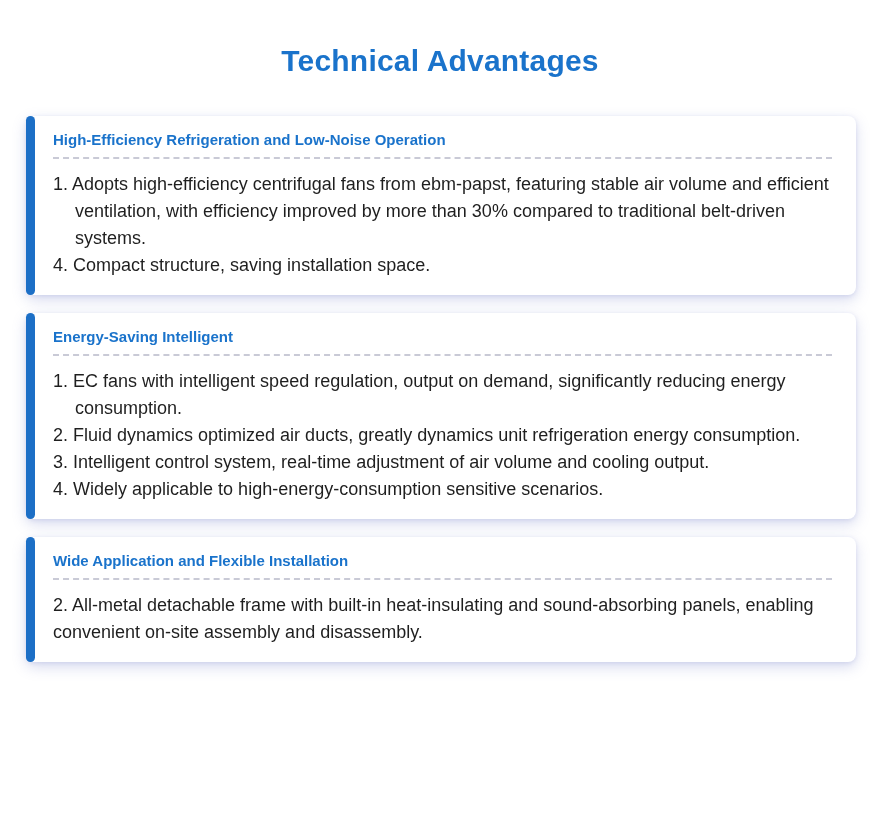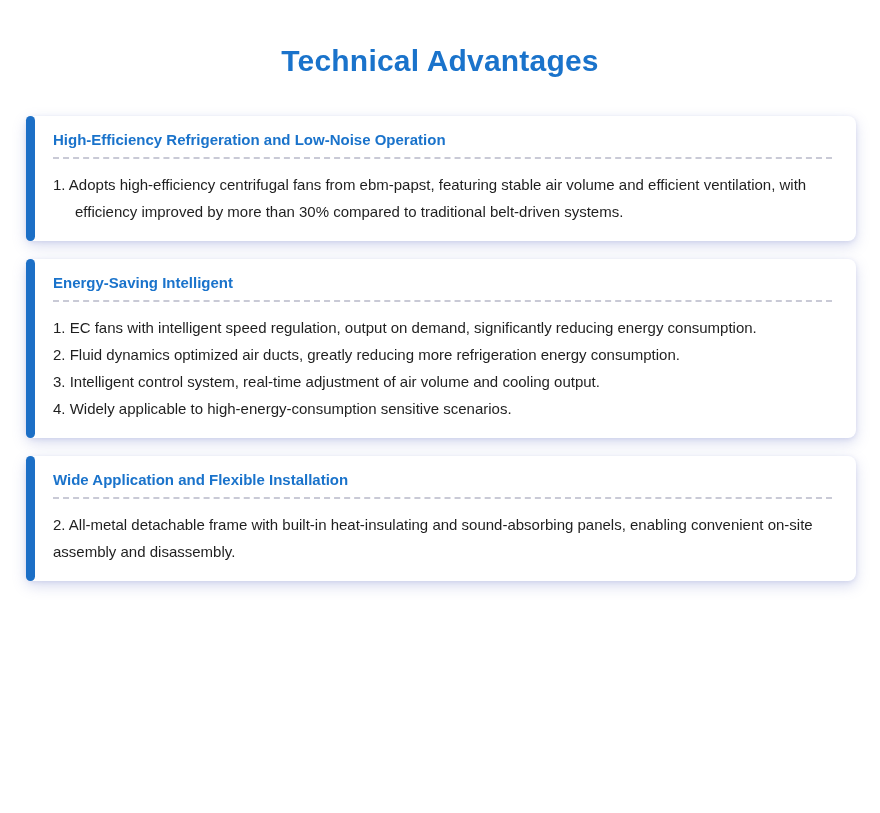--- a/index.html
+++ b/index.html
@@ -51,21 +51,21 @@
     font-weight: 700;
     color: var(--heading, #1a73cb);
   }
   .dashed-divider {
     border: 0;
     border-top: 2px dashed var(--divider, #c9cad6);
     margin: 0 0 12px 0;
     height: 0;
   }
   .item-list {
-    font-size: 15px;
+    font-size: 18px;
     line-height: 27px;
   }
   .item {
     margin: 0;
     padding-left: 22px;
     text-indent: -22px;
   }
   .item.flush {
     padding-left: 0;
     text-indent: 0;
@@ -82,31 +82,32 @@
   <div class="cards" id="cards">
   <section class="card">
     <span class="accent-bar"></span>
     <h2 class="card-heading">High-Efficiency Refrigeration and Low-Noise Operation</h2>
     <hr class="dashed-divider">
     <div class="item-list">
   <p class="item"><span class="item-num">1.</span> <span class="item-text">Adopts high-efficiency centrifugal fans from ebm-papst, featuring stable air volume and efficient ventilation, with efficiency improved by more than 30% compared to traditional belt-driven systems.</span></p>
 
 
 
+  <p class="item"><span class="item-num">4.</span> <span class="item-text">Compact structure, saving installation space.</span></p>
 </div>
   </section>
 
   <section class="card">
     <span class="accent-bar"></span>
     <h2 class="card-heading">Energy-Saving Intelligent</h2>
     <hr class="dashed-divider">
     <div class="item-list">
   <p class="item"><span class="item-num">1.</span> <span class="item-text">EC fans with intelligent speed regulation, output on demand, significantly reducing energy consumption.</span></p>
 
-  <p class="item"><span class="item-num">2.</span> <span class="item-text">Fluid dynamics optimized air ducts, greatly reducing more refrigeration energy consumption.</span></p>
+  <p class="item"><span class="item-num">2.</span> <span class="item-text">Fluid dynamics optimized air ducts, greatly dynamics unit refrigeration energy consumption.</span></p>
 
   <p class="item"><span class="item-num">3.</span> <span class="item-text">Intelligent control system, real-time adjustment of air volume and cooling output.</span></p>
 
   <p class="item"><span class="item-num">4.</span> <span class="item-text">Widely applicable to high-energy-consumption sensitive scenarios.</span></p>
 </div>
   </section>
 
   <section class="card">
     <span class="accent-bar"></span>
     <h2 class="card-heading">Wide Application and Flexible Installation</h2>

